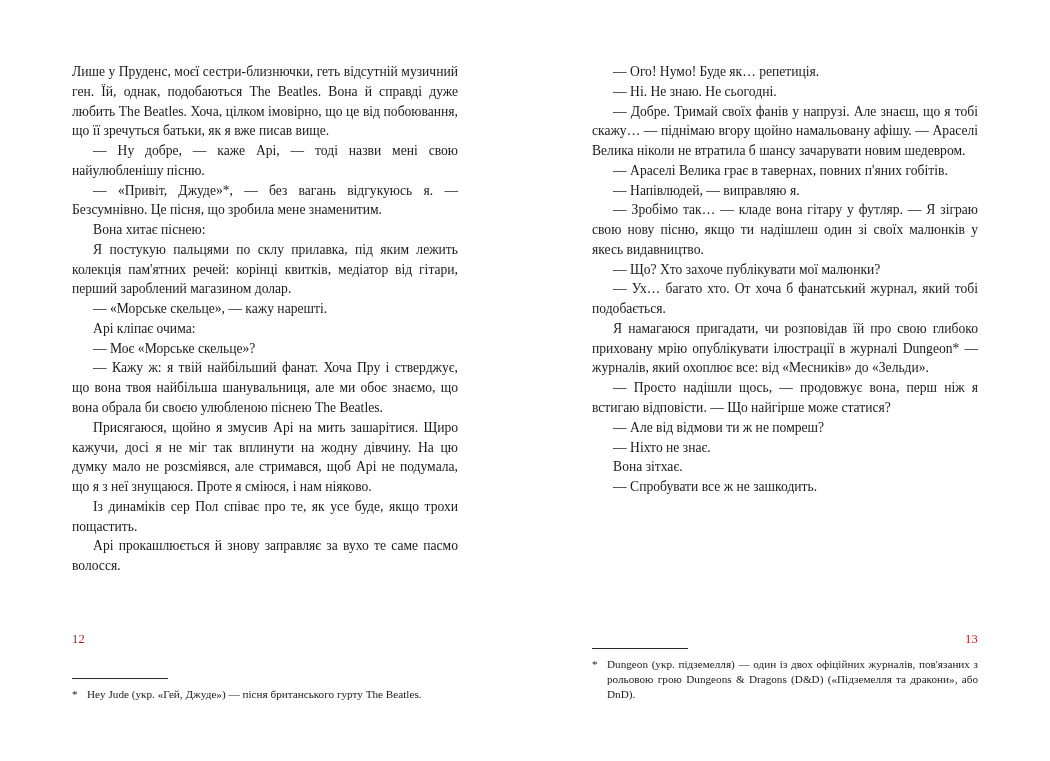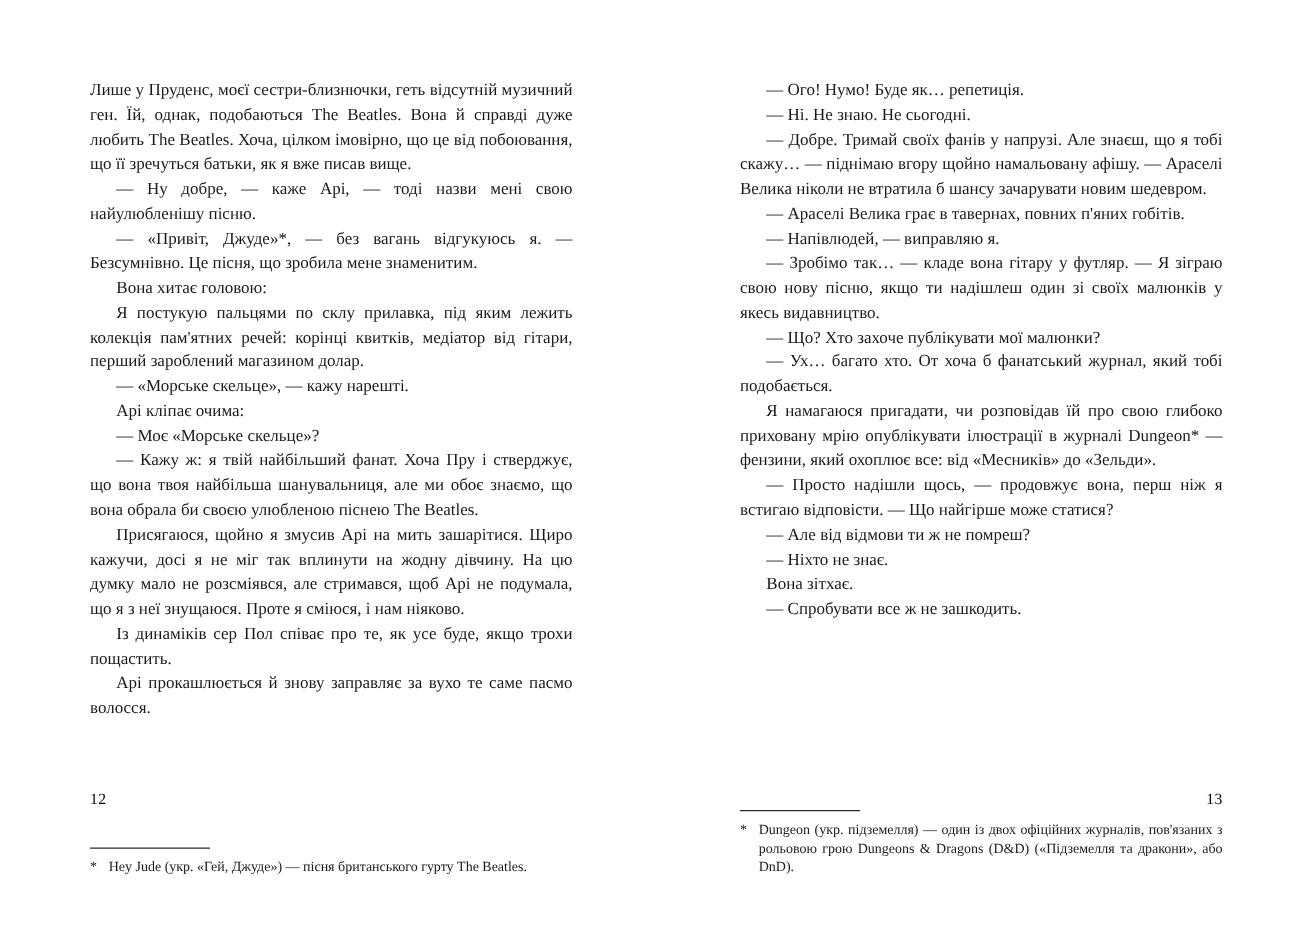--- a/index.html
+++ b/index.html
@@ -77,37 +77,37 @@
   }
 
   .folio-row {
     position: absolute;
     bottom: 34px;
     left: 72px;
     right: 72px;
     display: flex;
     justify-content: space-between;
     font-size: 12.5px;
-    color: #000000;
+    color: #b91c1c;
   }
   .folio {
     letter-spacing: 0.02em;
   }
 </style>
 </head>
 <body>
 
 <div class="book-spread">
 
   <div class="page page-left">
     <div class="body-text">
       <p class="noindent">Лише у Пруденс, моєї сестри-близнючки, геть відсутній музичний ген. Їй, однак, подобаються The Beatles. Вона й справді дуже любить The Beatles. Хоча, цілком імовірно, що це від побоювання, що її зречуться батьки, як я вже писав вище.</p>
       <p>— Ну добре, — каже Арі, — тоді назви мені свою найулюбленішу пісню.</p>
       <p>— «Привіт, Джуде»*, — без вагань відгукуюсь я. — Безсумнівно. Це пісня, що зробила мене знаменитим.</p>
-      <p>Вона хитає головою:</p>
+      <p>Вона хитає піснею:</p>
       <p>Я постукую пальцями по склу прилавка, під яким лежить колекція пам'ятних речей: корінці квитків, медіатор від гітари, перший зароблений магазином долар.</p>
       <p>— «Морське скельце», — кажу нарешті.</p>
       <p>Арі кліпає очима:</p>
       <p>— Моє «Морське скельце»?</p>
       <p>— Кажу ж: я твій найбільший фанат. Хоча Пру і стверджує, що вона твоя найбільша шанувальниця, але ми обоє знаємо, що вона обрала би своєю улюбленою піснею The Beatles.</p>
       <p>Присягаюся, щойно я змусив Арі на мить зашарітися. Щиро кажучи, досі я не міг так вплинути на жодну дівчину. На цю думку мало не розсміявся, але стримався, щоб Арі не подумала, що я з неї знущаюся. Проте я сміюся, і нам ніяково.</p>
       <p>Із динаміків сер Пол співає про те, як усе буде, якщо трохи пощастить.</p>
       <p>Арі прокашлюється й знову заправляє за вухо те саме пасмо волосся.</p>
     </div>
     <div class="spacer"></div>
@@ -123,21 +123,21 @@
   <div class="page page-right">
     <div class="body-text">
       <p>— Ого! Нумо! Буде як… репетиція.</p>
       <p>— Ні. Не знаю. Не сьогодні.</p>
       <p>— Добре. Тримай своїх фанів у напрузі. Але знаєш, що я тобі скажу… — піднімаю вгору щойно намальовану афішу. — Араселі Велика ніколи не втратила б шансу зачарувати новим шедевром.</p>
       <p>— Араселі Велика грає в тавернах, повних п'яних гобітів.</p>
       <p>— Напівлюдей, — виправляю я.</p>
       <p>— Зробімо так… — кладе вона гітару у футляр. — Я зіграю свою нову пісню, якщо ти надішлеш один зі своїх малюнків у якесь видавництво.</p>
       <p>— Що? Хто захоче публікувати мої малюнки?</p>
       <p>— Ух… багато хто. От хоча б фанатський журнал, який тобі подобається.</p>
-      <p>Я намагаюся пригадати, чи розповідав їй про свою глибоко приховану мрію опублікувати ілюстрації в журналі Dungeon* — фензини, який охоплює все: від «Месників» до «Зельди».</p>
+      <p>Я намагаюся пригадати, чи розповідав їй про свою глибоко приховану мрію опублікувати ілюстрації в журналі Dungeon* — журналів, який охоплює все: від «Месників» до «Зельди».</p>
       <p>— Просто надішли щось, — продовжує вона, перш ніж я встигаю відповісти. — Що найгірше може статися?</p>
       <p>— Але від відмови ти ж не помреш?</p>
       <p>— Ніхто не знає.</p>
       <p>Вона зітхає.</p>
       <p>— Спробувати все ж не зашкодить.</p>
     </div>
     <div class="spacer"></div>
     <div class="footnote-zone">
       <div class="footnote-rule"></div>
       <div class="footnote">

